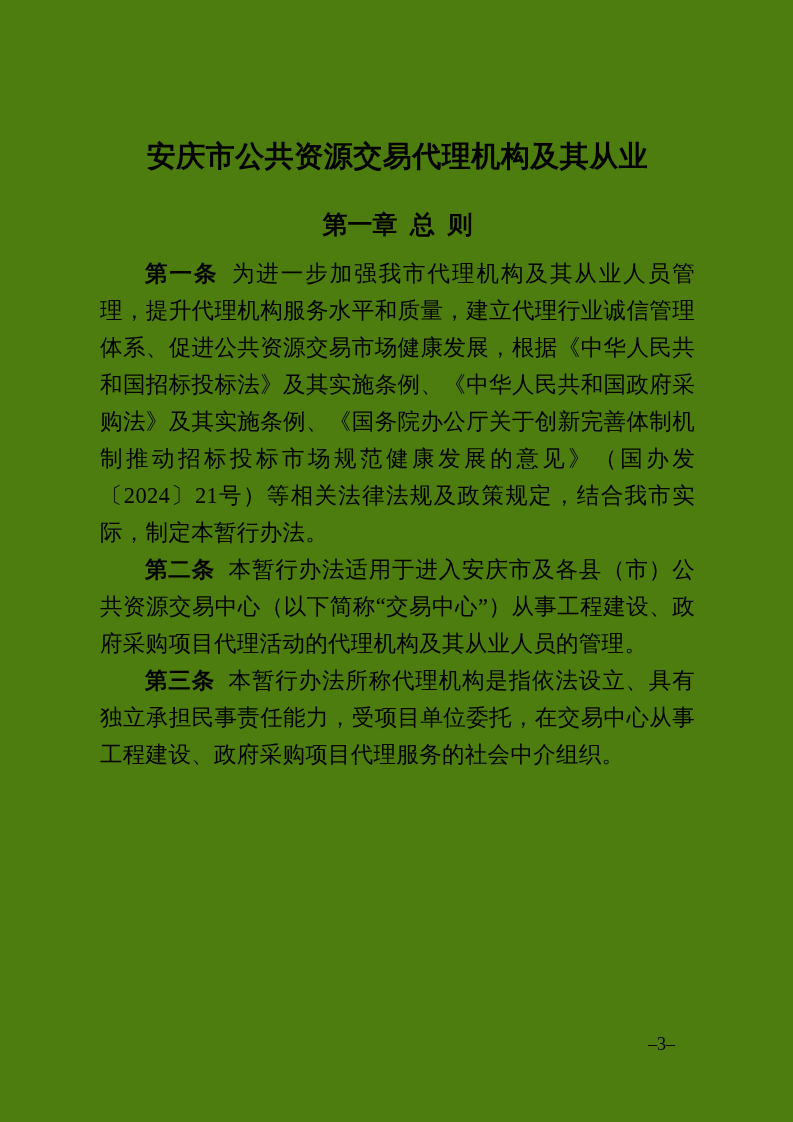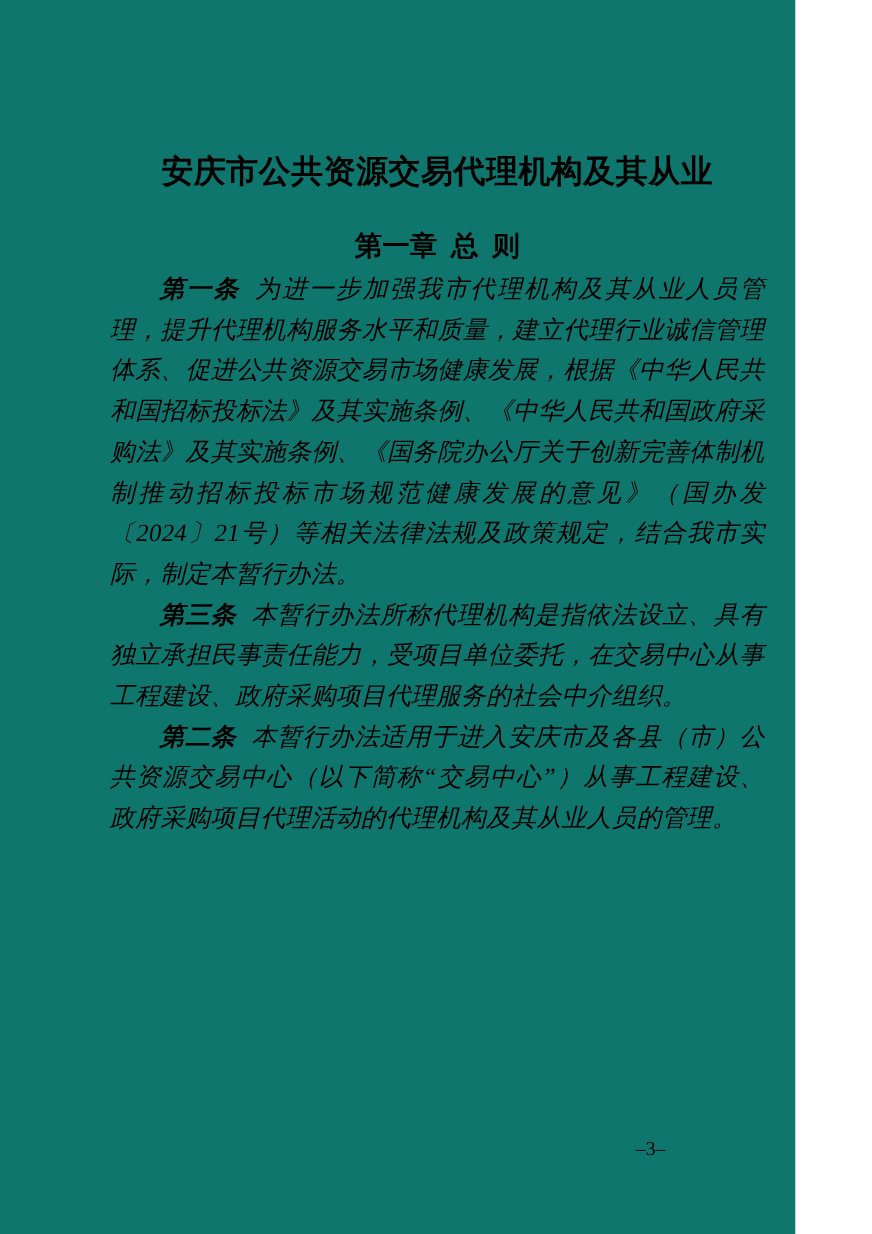--- a/index.html
+++ b/index.html
@@ -2,23 +2,23 @@
 <html><head>
 <meta charset="utf-8">
 <style>
   html, body {
     margin: 0;
     padding: 0;
     background: #ffffff;
   }
   .page {
     position: relative;
-    width: 723px;
+    width: 793px;
     height: 1122px;
-    background: #0f766e;
+    background: #4d7c0f;
     color: #000000;
     font-family: "Liberation Serif", serif;
     overflow: hidden;
   }
   .content {
     position: absolute;
     left: 100px;
     top: 0;
     width: 595px;
   }
@@ -36,22 +36,21 @@
   }
   .chapter {
     margin: 36px 0 0 0;
     text-align: center;
     font-size: 25px;
     line-height: 25px;
     font-weight: bold;
     font-family: "Liberation Sans", sans-serif;
   }
   .doc-body {
-    margin-top: 7px;
-    font-style: italic;
+    margin-top: 18px;
   }
   .para {
     margin: 0;
     text-indent: 2em;
     text-align: justify;
     text-justify: inter-character;
     font-size: 22.5px;
     line-height: 37px;
     letter-spacing: 0.3px;
   }
@@ -81,23 +80,23 @@
     <h1 class="title">
       <span class="title-line">安庆市公共资源交易代理机构及其从业</span>
     </h1>
 
     <h2 class="chapter">第一章 总 则</h2>
 
     <div class="doc-body">
 
       <p class="para"><span class="article-label">第一条</span><span class="article-text">为进一步加强我市代理机构及其从业人员管理，提升代理机构服务水平和质量，建立代理行业诚信管理体系、促进公共资源交易市场健康发展，根据《中华人民共和国招标投标法》及其实施条例、《中华人民共和国政府采购法》及其实施条例、《国务院办公厅关于创新完善体制机制推动招标投标市场规范健康发展的意见》（国办发〔2024〕21号）等相关法律法规及政策规定，结合我市实际，制定本暂行办法。</span></p>
 
+      <p class="para"><span class="article-label">第二条</span><span class="article-text">本暂行办法适用于进入安庆市及各县（市）公共资源交易中心（以下简称“交易中心”）从事工程建设、政府采购项目代理活动的代理机构及其从业人员的管理。</span></p>
+
       <p class="para"><span class="article-label">第三条</span><span class="article-text">本暂行办法所称代理机构是指依法设立、具有独立承担民事责任能力，受项目单位委托，在交易中心从事工程建设、政府采购项目代理服务的社会中介组织。</span></p>
-
-      <p class="para"><span class="article-label">第二条</span><span class="article-text">本暂行办法适用于进入安庆市及各县（市）公共资源交易中心（以下简称“交易中心”）从事工程建设、政府采购项目代理活动的代理机构及其从业人员的管理。</span></p>
 
 
 
     </div>
   </div>
 
   <div class="pageno">–3–</div>
 </div>
 
 </body></html>

